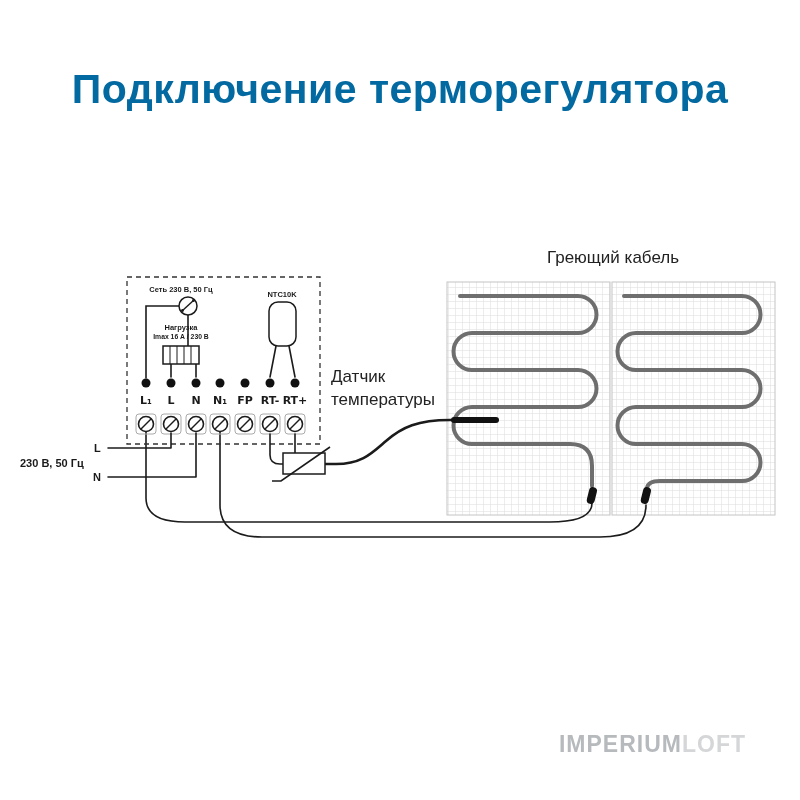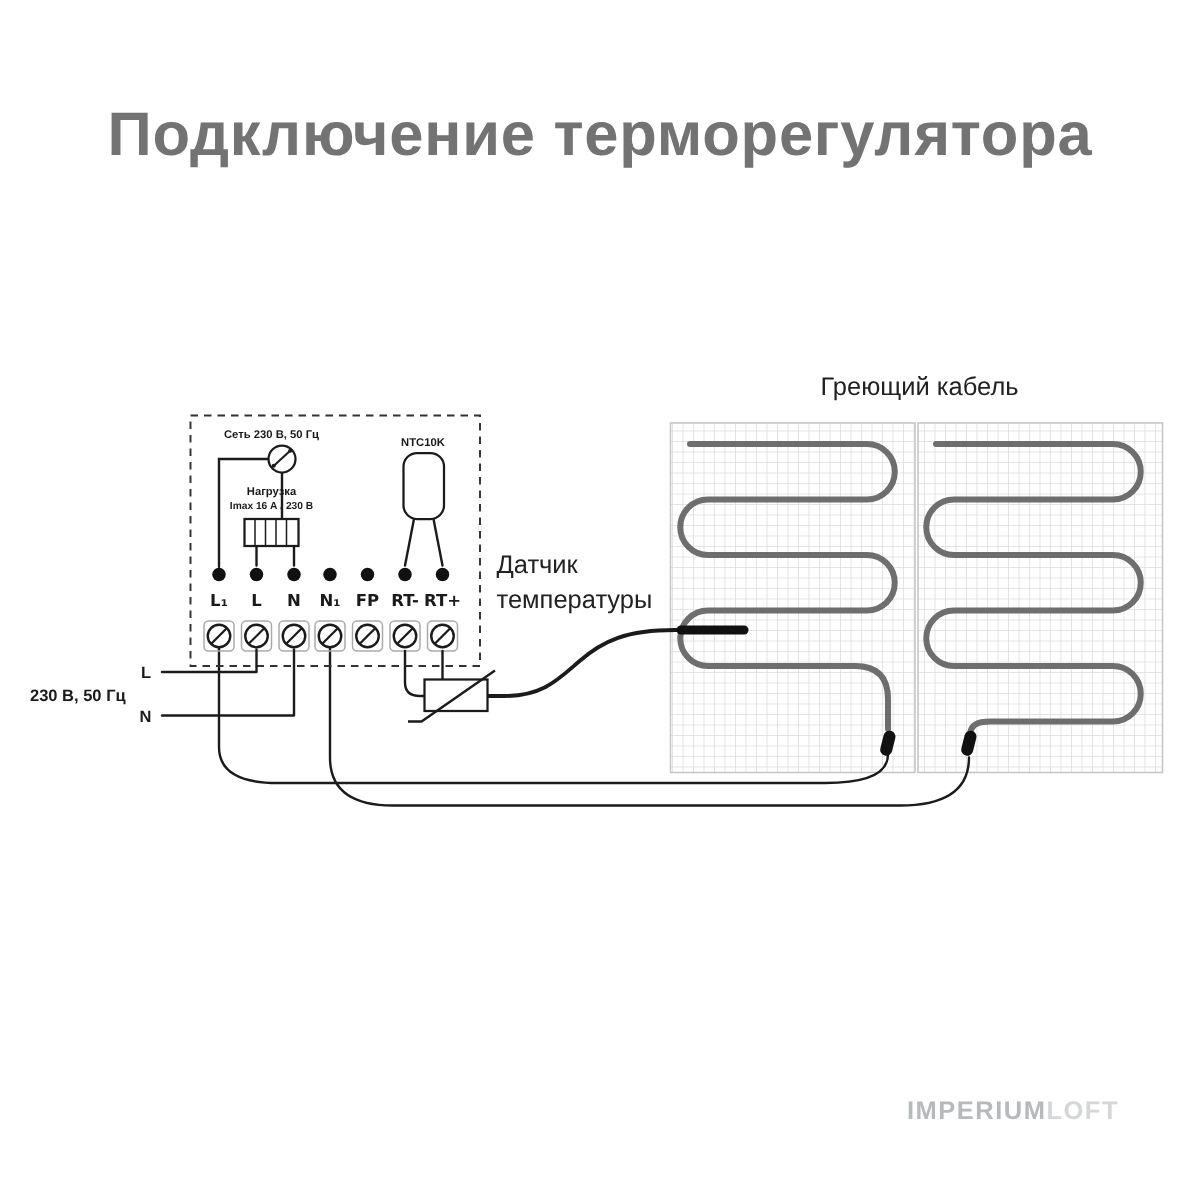--- a/index.html
+++ b/index.html
@@ -1,21 +1,21 @@
 <!DOCTYPE html>
 <html><head>
 <meta charset="utf-8">
 <style>
   html,body{margin:0;padding:0;background:#ffffff;}
   body{width:800px;height:800px;position:relative;overflow:hidden;
        font-family:"Liberation Sans",sans-serif;color:#111;}
   .page-title{position:absolute;top:66px;left:0;width:800px;text-align:center;
-       font-size:41px;font-weight:700;letter-spacing:0.5px;color:#737373;margin:0;}
+       font-size:41px;font-weight:700;letter-spacing:0.5px;color:#0369a1;margin:0;}
   .diagram-svg{position:absolute;top:0;left:0;}
-  .watermark{position:absolute;top:731px;right:54px;font-size:17px;font-weight:700;
+  .watermark{position:absolute;top:731px;right:54px;font-size:23px;font-weight:700;
        letter-spacing:1px;}
   .wm1{color:#b7babd;}
   .wm2{color:#d4d6d8;}
   
   text{font-family:"Liberation Sans",sans-serif;fill:#1a1a1a;}
   .t-tiny{font-size:7.5px;font-weight:700;text-anchor:middle;}
   .t-tiny2{font-size:6.8px;font-weight:700;text-anchor:middle;}
   .t-term{font-family:"DejaVu Sans",sans-serif;font-size:11px;font-weight:700;text-anchor:middle;}
   .t-label{font-size:17px;font-weight:400;fill:#222;}
   .t-label-c{font-size:17px;font-weight:400;fill:#222;text-anchor:middle;}

